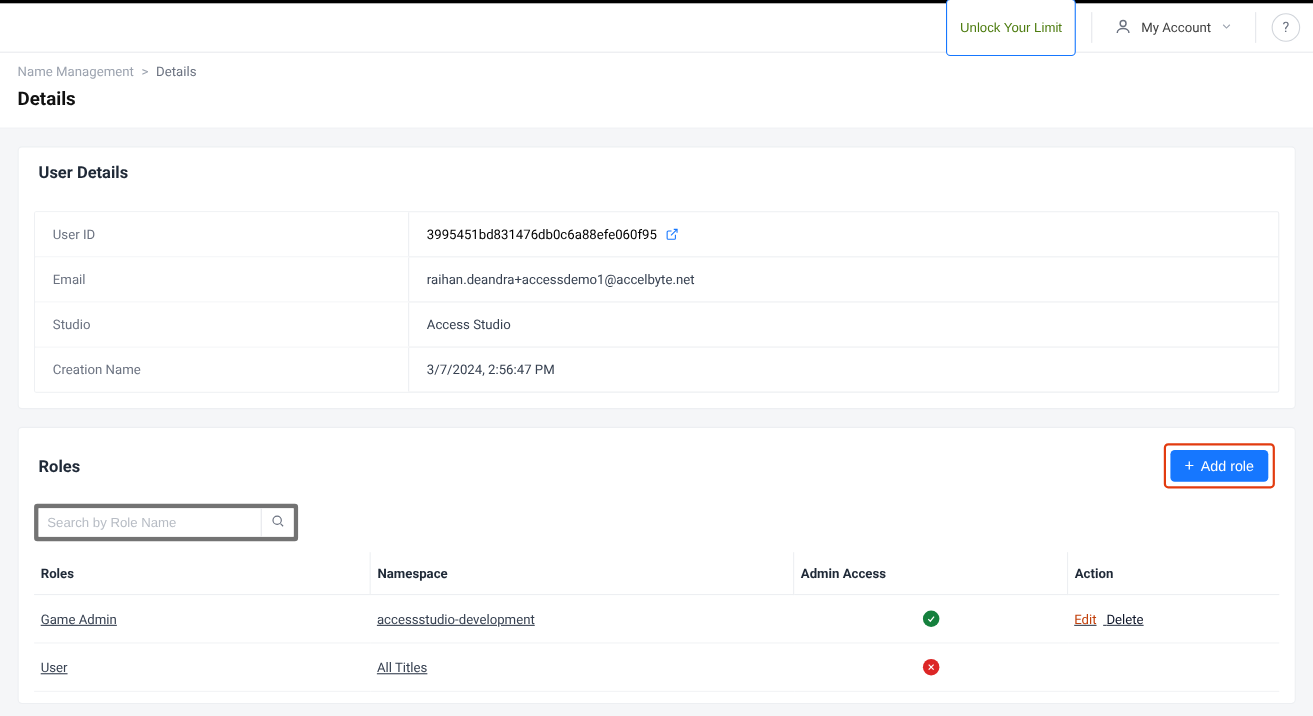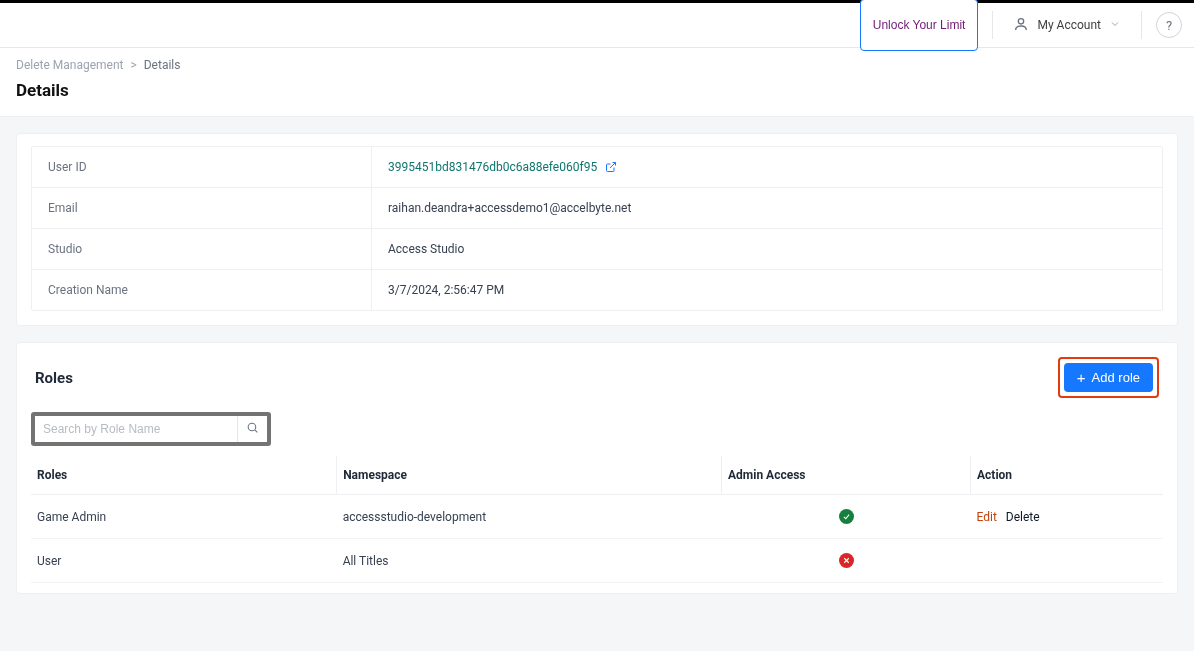--- a/index.html
+++ b/index.html
@@ -16,21 +16,21 @@
     border-bottom: 1px solid #e5e7eb;
     height: 48px;
     display: flex;
     align-items: center;
     justify-content: flex-end;
     padding: 0 12px;
     gap: 14px;
   }
   .btn-outline {
     border: 1px solid #1677ff;
-    color: #701a75;
+    color: #4d7c0f;
     background: #fff;
     padding: 18px 12px;
     border-radius: 4px;
     font-size: 12px;
     cursor: pointer;
     text-align: right;
   }
   .vsep {
     width: 1px;
     height: 28px;
@@ -111,21 +111,21 @@
   }
   .details-value {
     flex: 1;
     padding: 13px 16px;
     font-size: 12px;
     color: #374151;
     display:flex;
     align-items:center;
     gap:8px;
   }
-  .link { color: #0f766e; cursor: pointer; }
+  .link { color: #000000; cursor: pointer; }
   .ext-icon { color: #1677ff; display:inline-flex; }
   .btn-primary {
     background: #1677ff;
     color: #fff;
     border: none;
     padding: 7px 13px;
     border-radius: 4px;
     font-size: 13px;
     font-weight: 500;
     cursor: pointer;
@@ -181,20 +181,21 @@
     background:#fff;
   }
   table.roles thead th:not(:last-child){
     border-right: 1px solid #edeff2;
   }
   table.roles tbody td {
     padding: 14px 6px;
     font-size: 12px;
     color: #374151;
     border-bottom: 1px solid #f2f3f5;
+    text-decoration: underline;
   }
   .col-roles { width: 27%; }
   .col-ns { width: 34%; margin-left: 28px; }
   .col-admin { width: 22%; text-align:center; }
   .col-action { width: 17%; }
   .status-dot {
     width: 15px; height: 15px;
     border-radius: 50%;
     display: inline-flex;
     align-items: center;
@@ -227,30 +228,31 @@
           <polyline points="6 9 12 15 18 9"></polyline>
         </svg>
     </span>
   </div>
   <div class="vsep"></div>
   <div class="help-btn">?</div>
 </div>
 
 <div class="page-head">
   <div class="breadcrumb">
-    <span class="crumb-link">Delete Management</span>
+    <span class="crumb-link">Name Management</span>
     <span class="sep">&gt;</span>
     <span class="current">Details</span>
   </div>
   <h1 class="page-title">Details</h1>
 </div>
 
 <div class="content">
 
   <div class="card">
+    <div class="card-head">User Details</div>
     <div class="details-table">
       <div class="details-row">
         <div class="details-label">User ID</div>
         <div class="details-value">
           <span class="link">3995451bd831476db0c6a88efe060f95</span>
           <span class="ext-icon">
             <svg width="12" height="12" viewBox="0 0 24 24" fill="none" stroke="#1677ff" stroke-width="2">
                 <path d="M18 13v6a2 2 0 0 1-2 2H5a2 2 0 0 1-2-2V8a2 2 0 0 1 2-2h6"></path>
                 <polyline points="15 3 21 3 21 9"></polyline>
                 <line x1="10" y1="14" x2="21" y2="3"></line>

